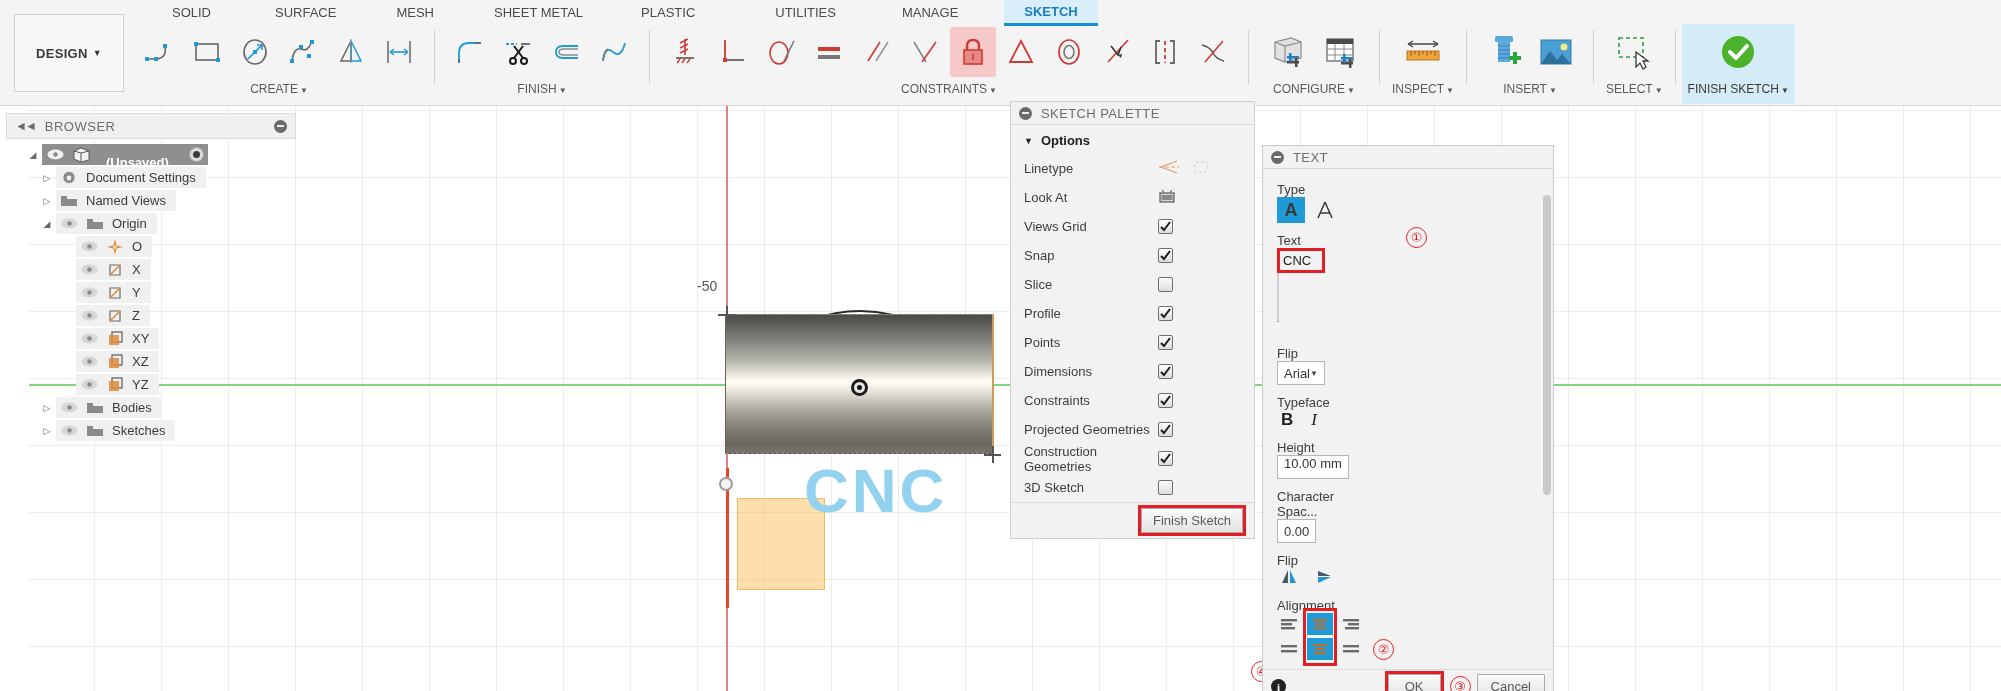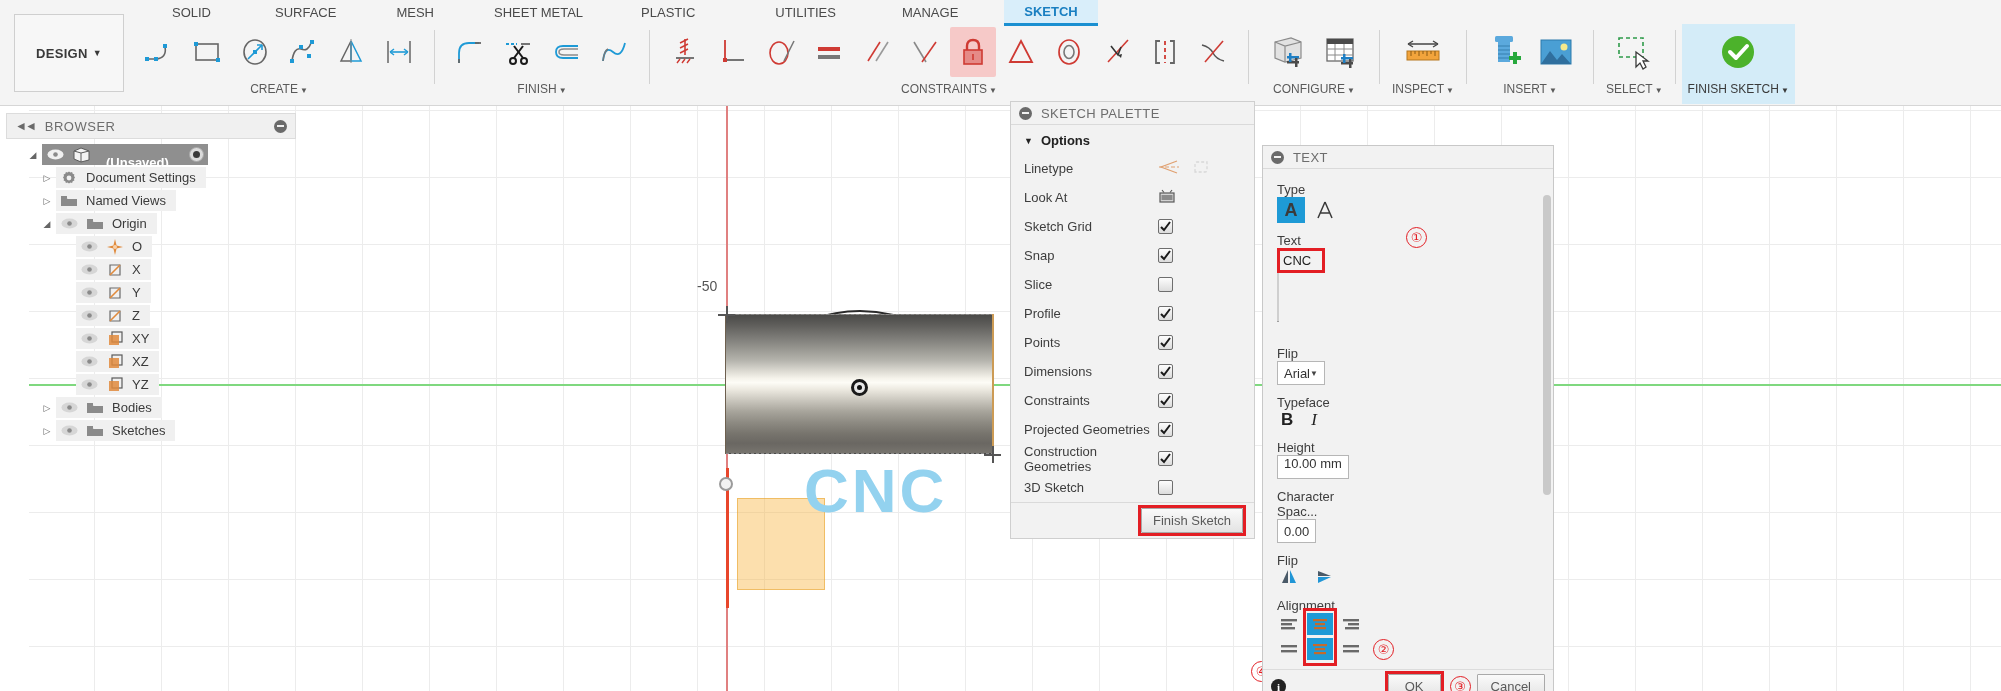--- a/index.html
+++ b/index.html
@@ -915,21 +915,21 @@
               <rect x="2" y="5" width="14" height="9" fill="#d2d2d2" stroke="#5a5a5a" stroke-width="1.2"></rect>
               <rect x="3.5" y="7" width="11" height="5" fill="#8a8a8a"></rect>
               <line x1="4" y1="2" x2="6" y2="4.5" stroke="#5a5a5a" stroke-width="1.2"></line>
               <line x1="14" y1="2" x2="12" y2="4.5" stroke="#5a5a5a" stroke-width="1.2"></line>
             </svg>
         </span>
       </span>
     </div>
 
     <div class="prow">
-      <span class="pname">Sketch Grid</span>
+      <span class="pname">Views Grid</span>
       <span class="pctl">
           <span class="cbx on">
             <svg class="chk" width="13" height="13" viewBox="0 0 13 13">
               <path d="M2 7 L5 10 L11 2" stroke="#1a1a1a" stroke-width="2" fill="none"></path>
             </svg>
           </span>
         </span>
     </div>
 
     <div class="prow">

